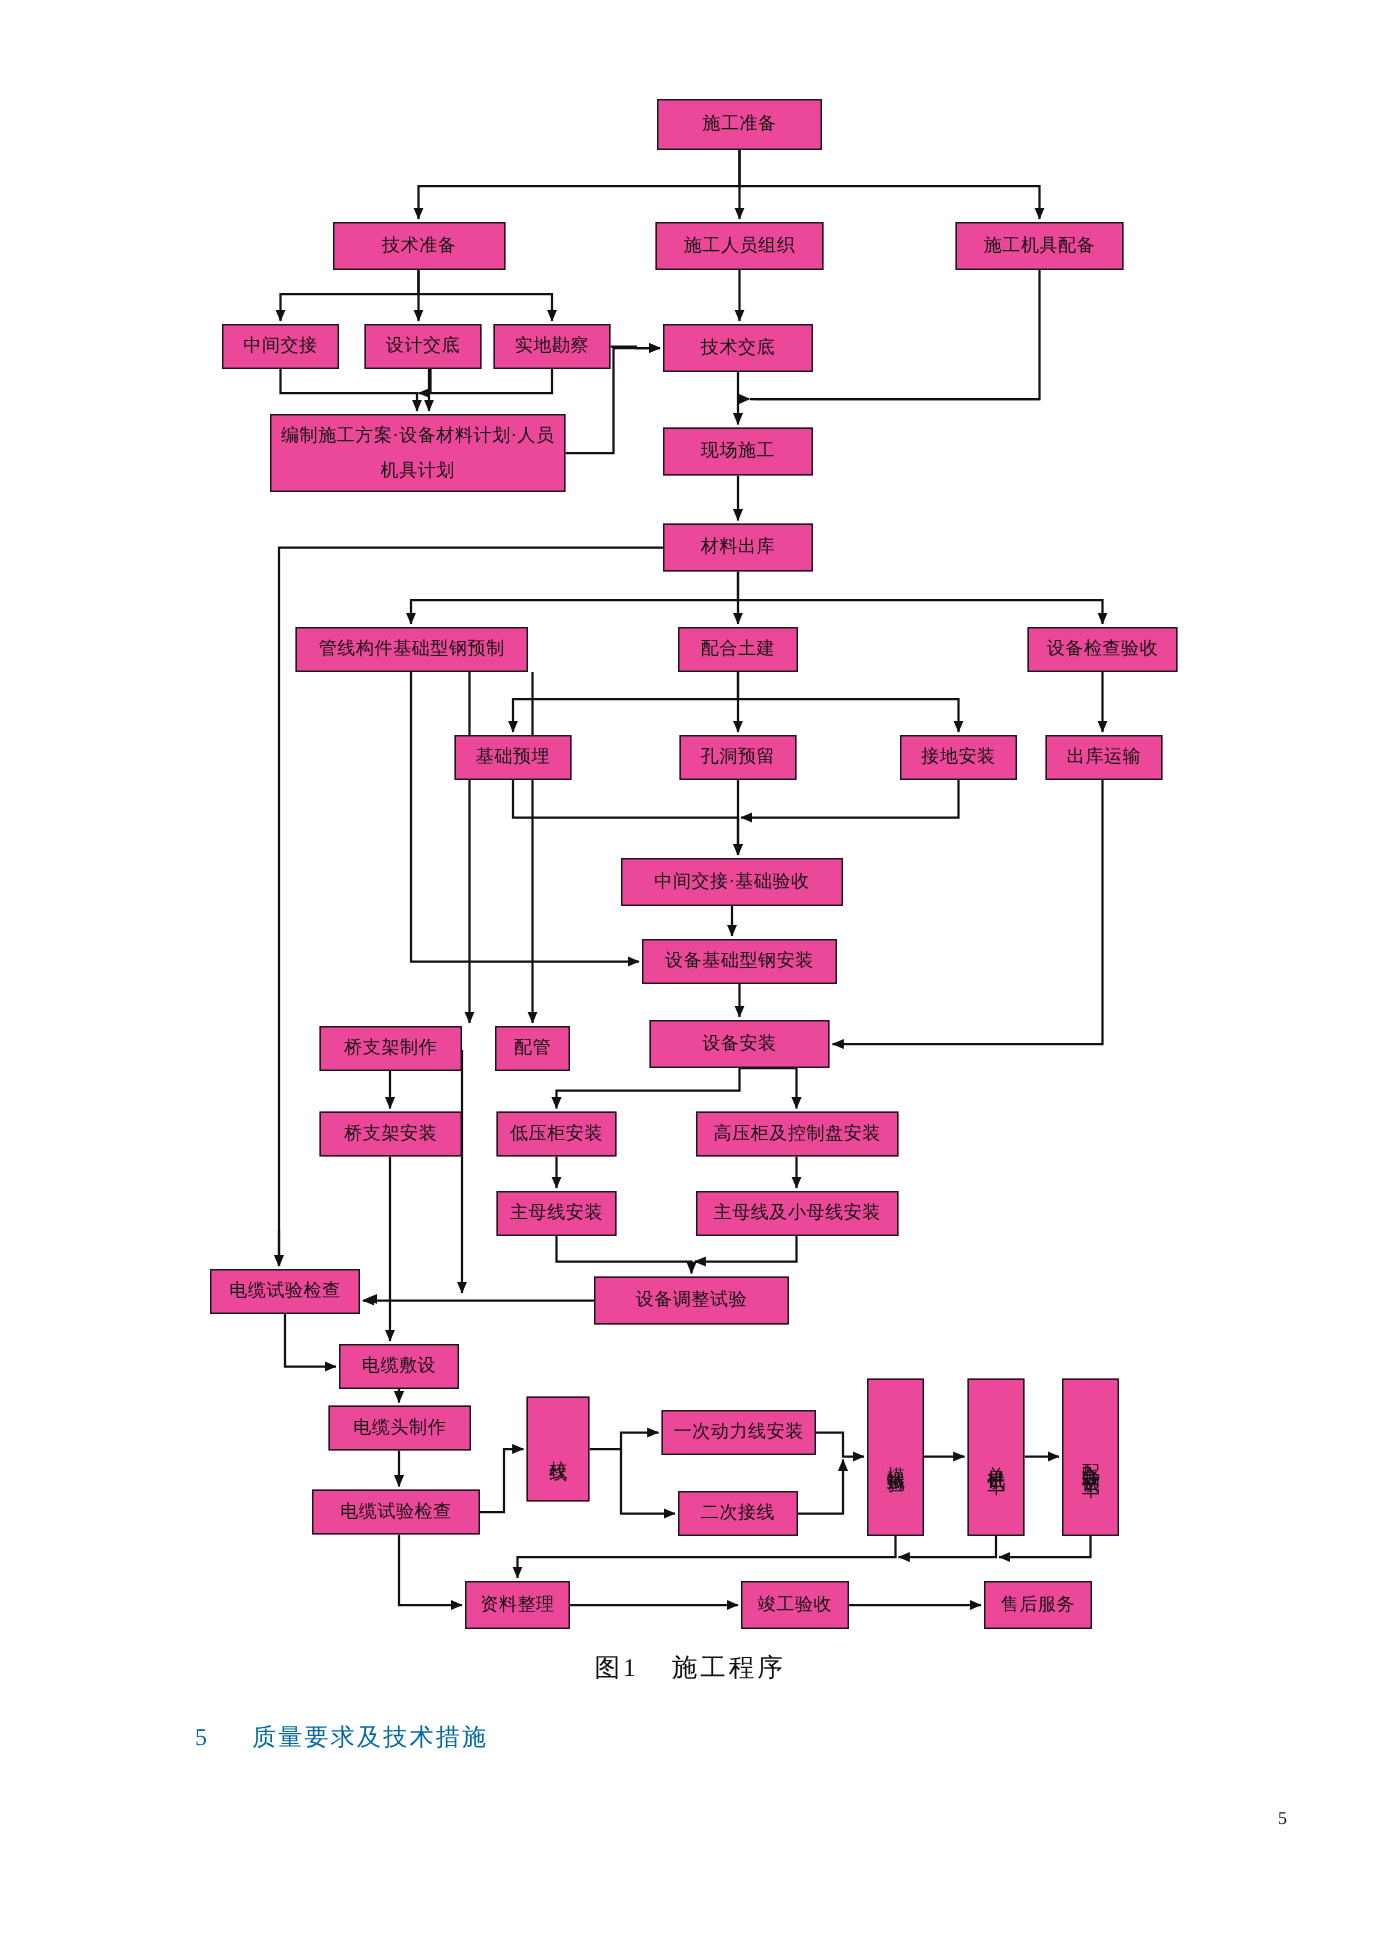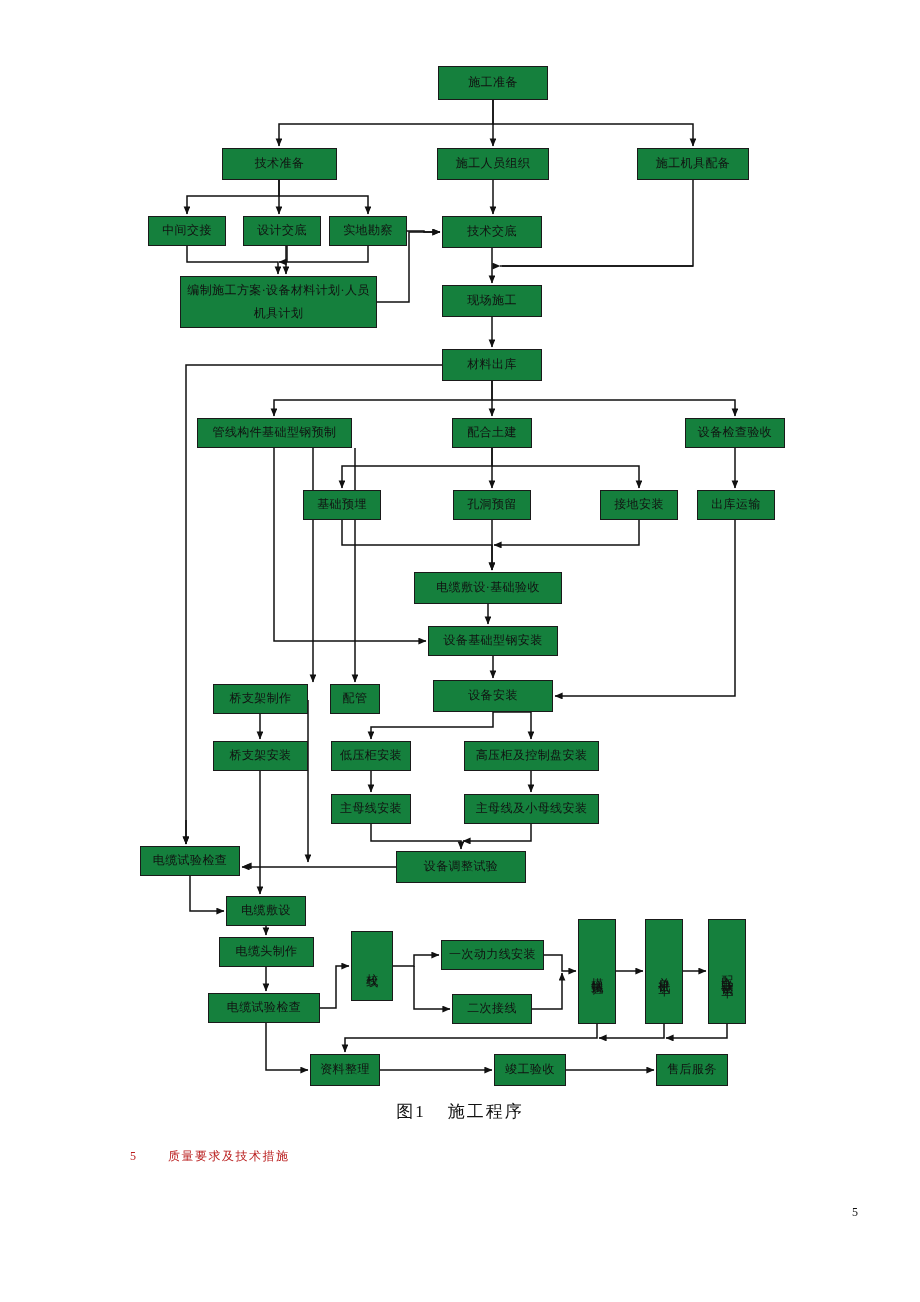--- a/index.html
+++ b/index.html
@@ -7,42 +7,42 @@
     width:920px;height:1302px;background:#ffffff;
     font-family:"Liberation Serif","DejaVu Serif",serif;
     position:relative;overflow:hidden;
   }
   #page{position:absolute;left:0;top:0;width:920px;height:1302px;}
   
   #flow{position:absolute;left:0;top:0;width:920px;height:1105px;}
   #edges{position:absolute;left:0;top:0;width:920px;height:1105px;}
   .node{
     position:absolute;box-sizing:border-box;
-    border:1px solid #1a1a1a;background:#15803d;
+    border:1px solid #1a1a1a;background:#ec4899;
     display:flex;align-items:center;justify-content:center;
     text-align:center;color:#111111;
     font-family:"Liberation Serif","DejaVu Serif",serif;
     font-size:12px;line-height:1.45;letter-spacing:0.4px;
     z-index:3;
   }
   .node.vert{
     writing-mode:vertical-rl;text-orientation:upright;
     letter-spacing:2px;line-height:1.2;
   }
   .node.two-line{line-height:1.9;padding:0 6px;}
   
   .fig-caption{
     position:absolute;left:0;top:1100px;width:920px;text-align:center;
     font-size:17px;color:#111;letter-spacing:2px;
     font-family:"Liberation Serif","DejaVu Serif",serif;
   }
   .fig-caption .gap{display:inline-block;width:22px;}
   .body-line{
     position:absolute;left:130px;top:1148px;
-    font-size:12px;color:#b91c1c;letter-spacing:1.5px;
+    font-size:16px;color:#0369a1;letter-spacing:1.5px;
     font-family:"Liberation Serif","DejaVu Serif",serif;
   }
   .body-line .num{display:inline-block;width:38px;}
   .page-no{
     position:absolute;right:62px;top:1205px;
     font-size:12px;color:#111;
     font-family:"Liberation Serif","DejaVu Serif",serif;
   }
 </style>
 </head>
@@ -176,21 +176,21 @@
     <div class="node two-line" style="left: 180px; top: 276px; width: 197px; height: 52px;">编制施工方案·设备材料计划·人员机具计划</div>
     <div class="node" style="left: 442px; top: 285px; width: 100px; height: 32px;">现场施工</div>
     <div class="node" style="left: 442px; top: 349px; width: 100px; height: 32px;">材料出库</div>
     <div class="node" style="left: 197px; top: 418px; width: 155px; height: 30px;">管线构件基础型钢预制</div>
     <div class="node" style="left: 452px; top: 418px; width: 80px; height: 30px;">配合土建</div>
     <div class="node" style="left: 685px; top: 418px; width: 100px; height: 30px;">设备检查验收</div>
     <div class="node" style="left: 303px; top: 490px; width: 78px; height: 30px;">基础预埋</div>
     <div class="node" style="left: 453px; top: 490px; width: 78px; height: 30px;">孔洞预留</div>
     <div class="node" style="left: 600px; top: 490px; width: 78px; height: 30px;">接地安装</div>
     <div class="node" style="left: 697px; top: 490px; width: 78px; height: 30px;">出库运输</div>
-    <div class="node" style="left: 414px; top: 572px; width: 148px; height: 32px;">电缆敷设·基础验收</div>
+    <div class="node" style="left: 414px; top: 572px; width: 148px; height: 32px;">中间交接·基础验收</div>
     <div class="node" style="left: 428px; top: 626px; width: 130px; height: 30px;">设备基础型钢安装</div>
     <div class="node" style="left: 213px; top: 684px; width: 95px; height: 30px;">桥支架制作</div>
     <div class="node" style="left: 330px; top: 684px; width: 50px; height: 30px;">配管</div>
     <div class="node" style="left: 433px; top: 680px; width: 120px; height: 32px;">设备安装</div>
     <div class="node" style="left: 213px; top: 741px; width: 95px; height: 30px;">桥支架安装</div>
     <div class="node" style="left: 331px; top: 741px; width: 80px; height: 30px;">低压柜安装</div>
     <div class="node" style="left: 464px; top: 741px; width: 135px; height: 30px; text-align: center;">高压柜及控制盘安装</div>
     <div class="node" style="left: 331px; top: 794px; width: 80px; height: 30px;">主母线安装</div>
     <div class="node" style="left: 464px; top: 794px; width: 135px; height: 30px;">主母线及小母线安装</div>
     <div class="node" style="left: 140px; top: 846px; width: 100px; height: 30px;">电缆试验检查</div>

